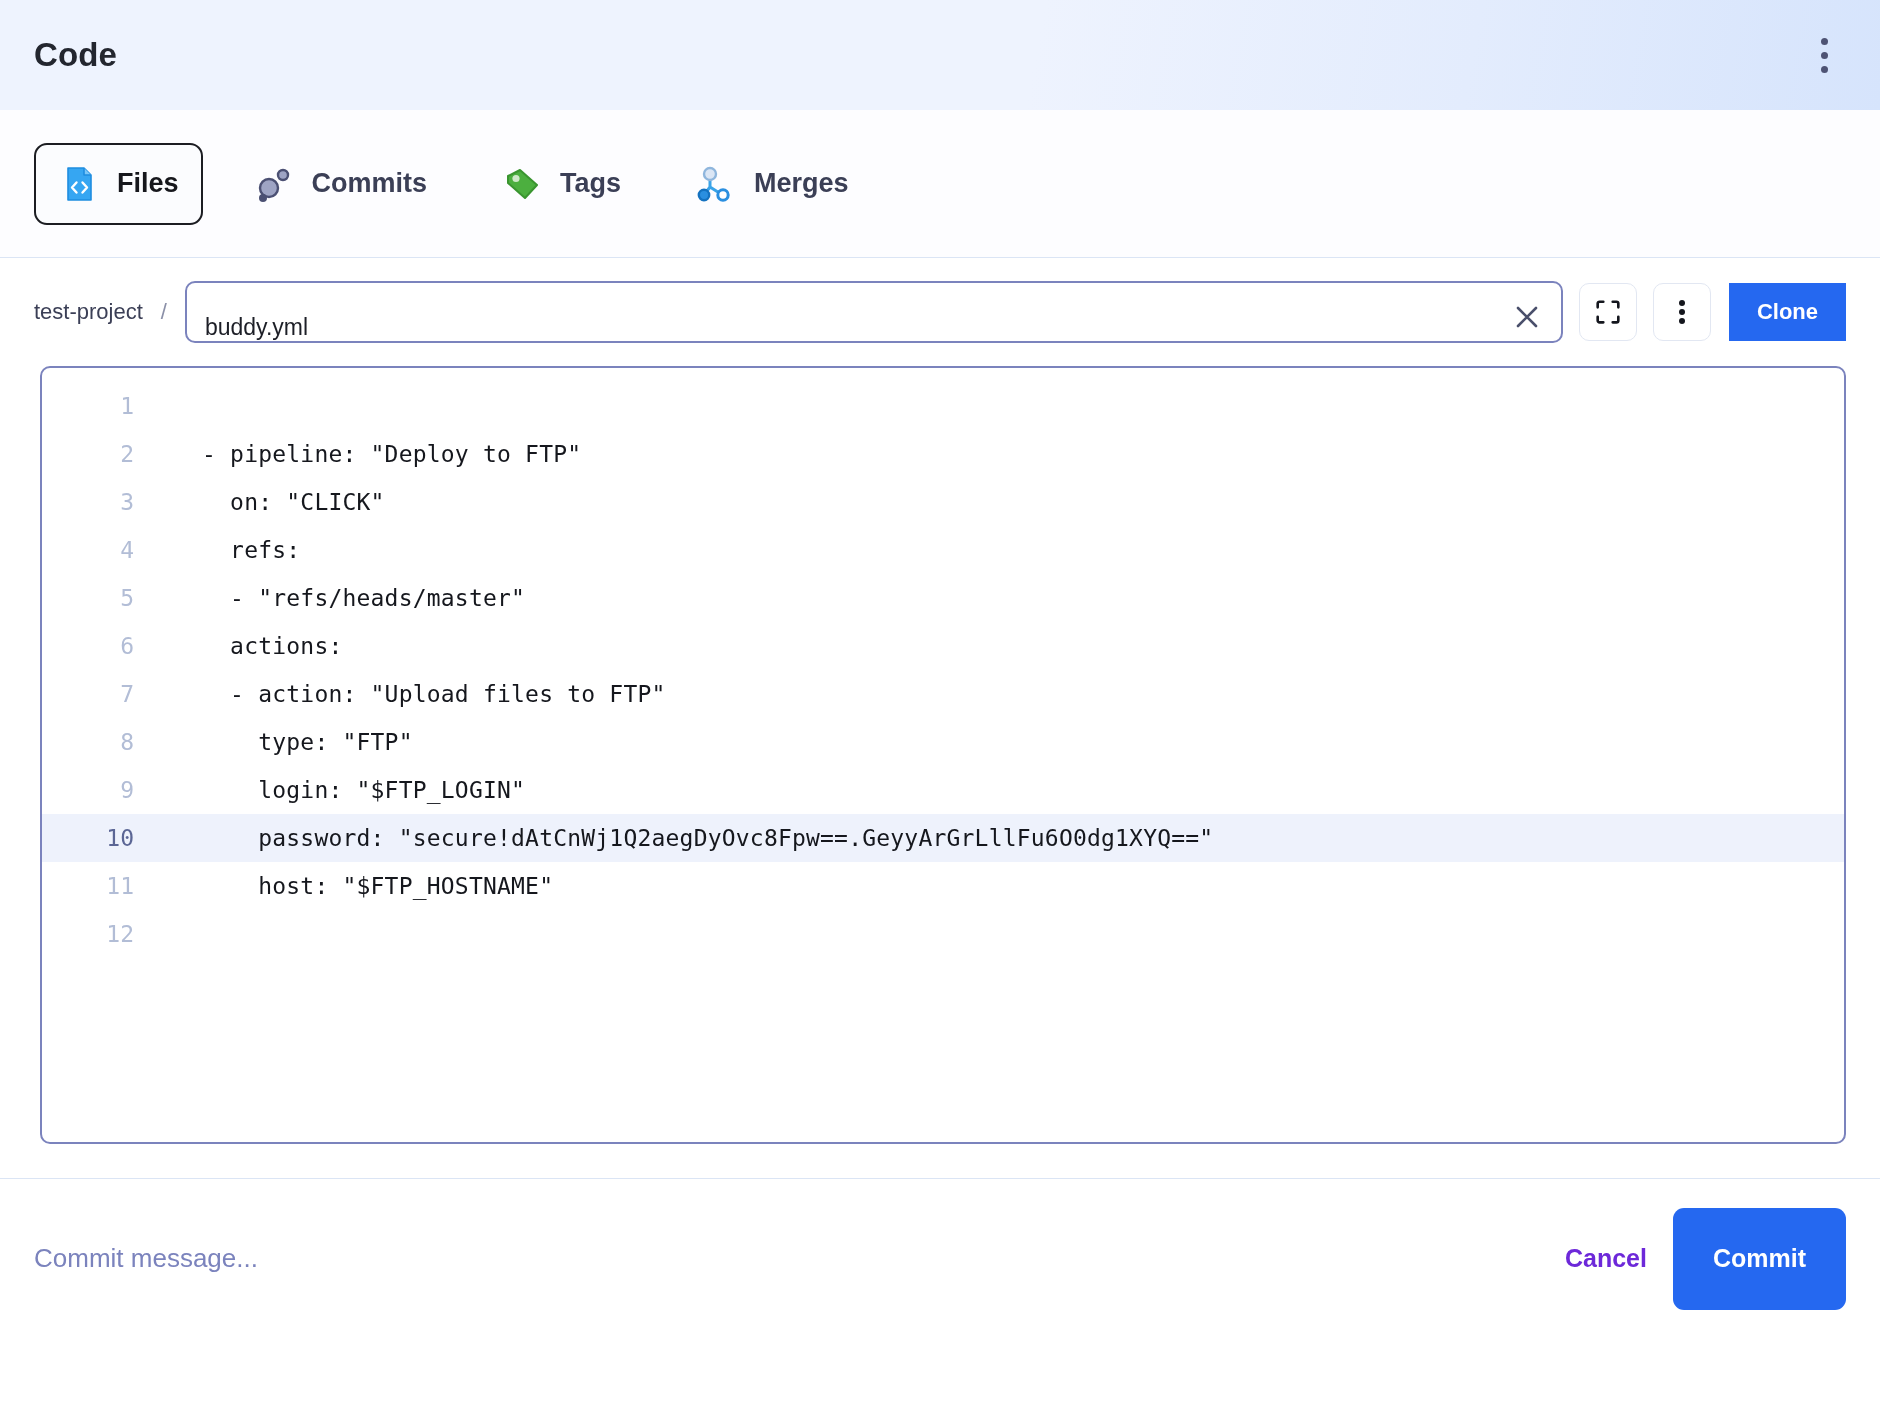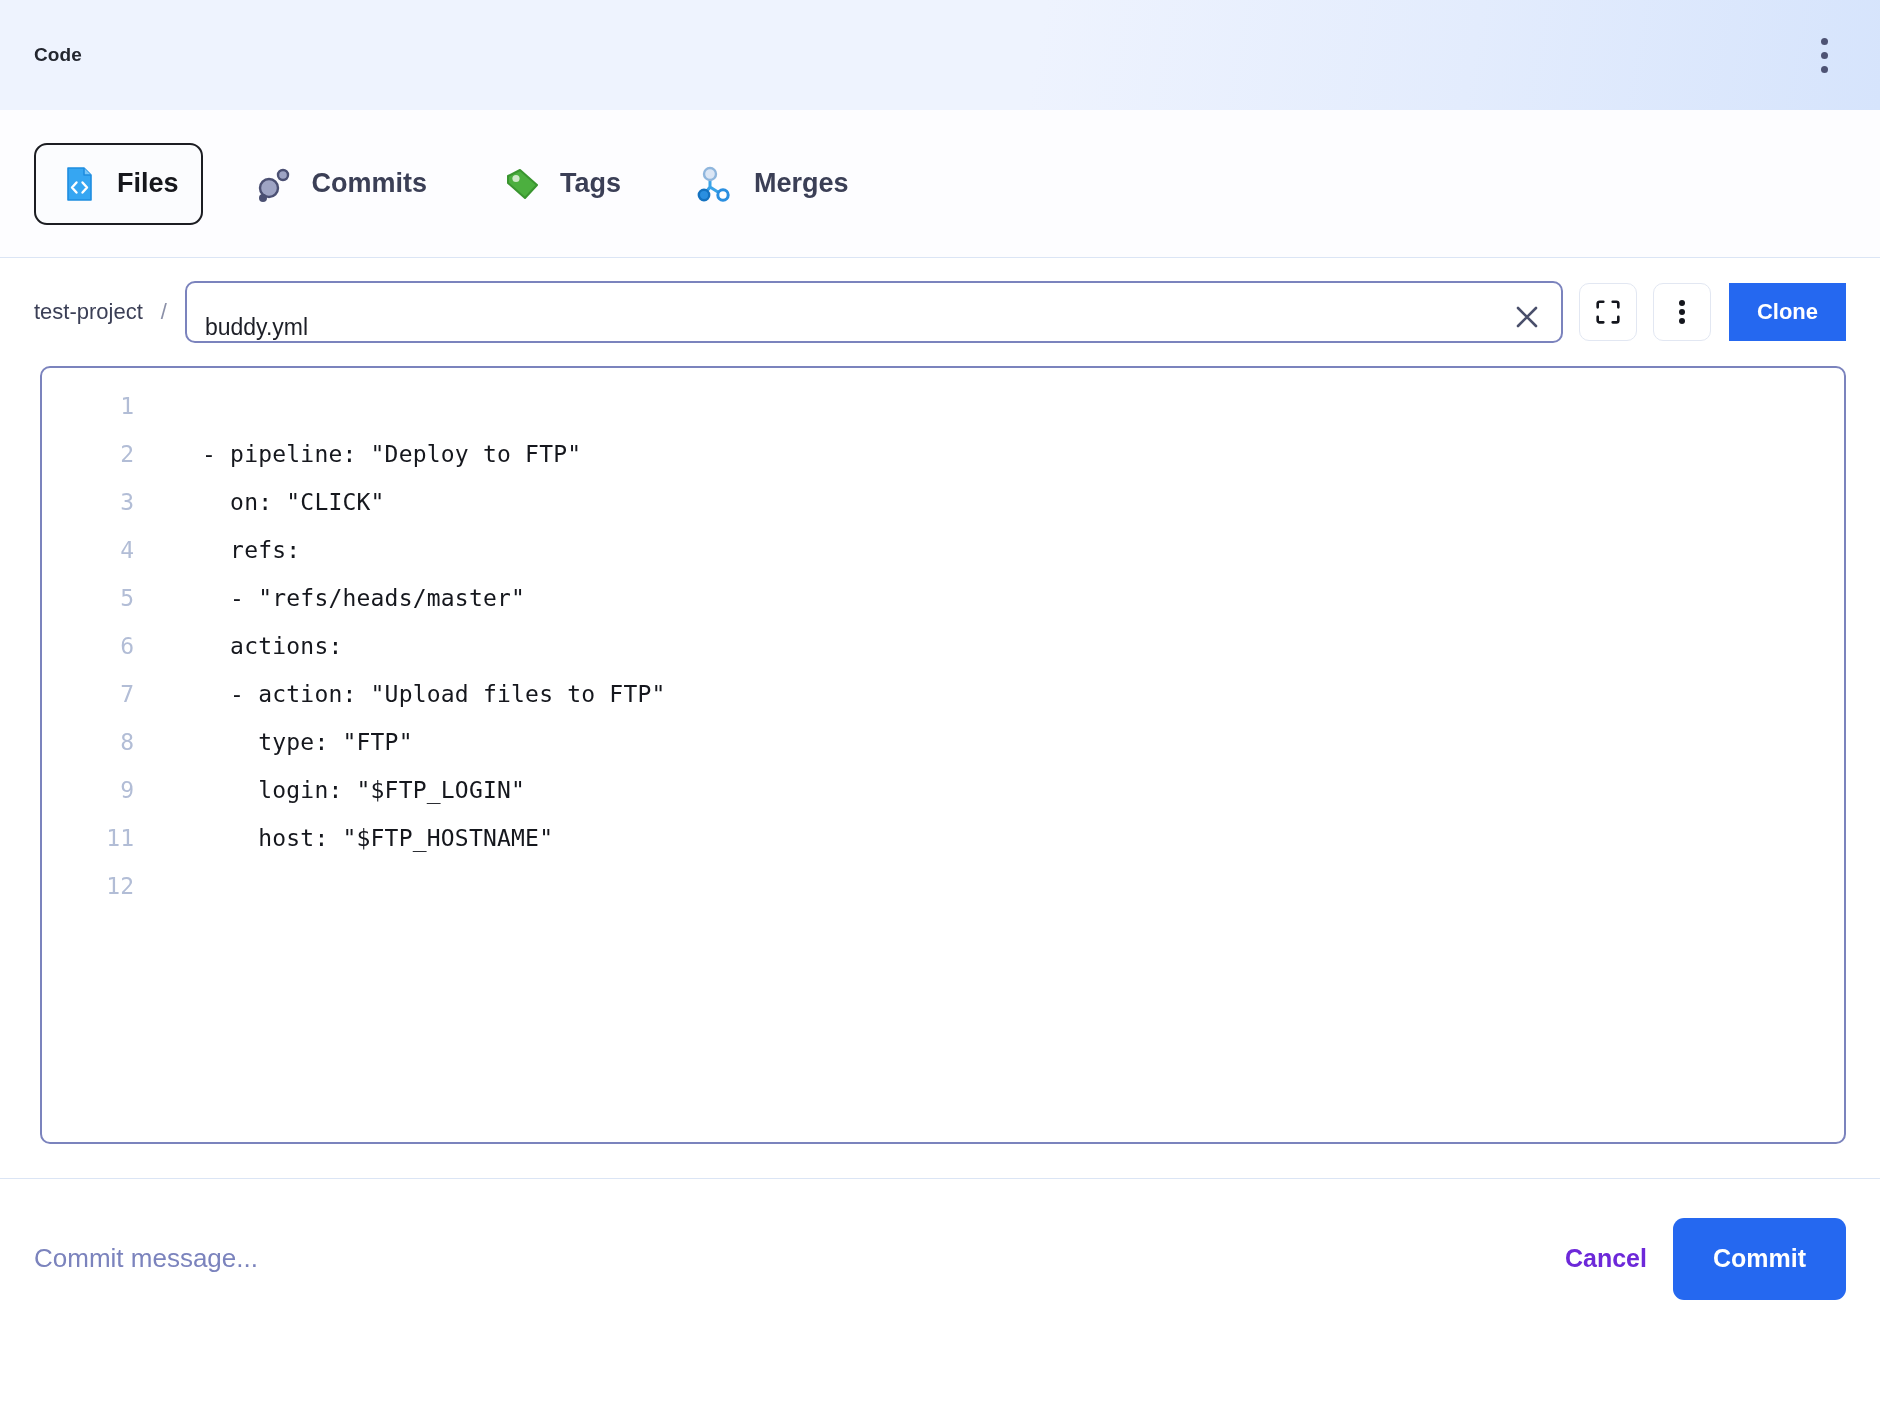--- a/index.html
+++ b/index.html
@@ -25,21 +25,21 @@
   .header {
     height: 110px;
     flex: 0 0 110px;
     background: linear-gradient(100deg, #eef3fe 0%, #eef3fe 55%, #e3ecfd 78%, #d6e4fc 100%);
     display: flex;
     align-items: center;
     padding: 0 34px 0 34px;
     position: relative;
   }
   .header-title {
-    font-size: 19px;
+    font-size: 33px;
     font-weight: bold;
     color: #23262f;
     letter-spacing: 0.1px;
   }
   .header-menu {
     margin-left: auto;
     width: 44px;
     height: 48px;
     display: flex;
     flex-direction: column;
@@ -241,21 +241,21 @@
     flex: 0 0 auto;
     text-align: center;
   }
   .commit-btn {
     background: #2568f0;
     color: #ffffff;
     border: none;
     border-radius: 11px;
     font-size: 25px;
     font-weight: bold;
-    height: 82px;
+    height: 102px;
     padding: 0 40px;
     cursor: pointer;
     font-family: "Liberation Sans", sans-serif;
     flex: 0 0 auto;
   }
   .bottom-strip { flex: 0 0 82px; background: #ffffff; }
 </style>
 </head>
 <body>
 
@@ -380,20 +380,24 @@
           <span class="code-txt">  - action: "Upload files to FTP"</span>
         </div>
         <div class="code-line">
           <span class="ln">8</span>
           <span class="code-txt">    type: "FTP"</span>
         </div>
         <div class="code-line">
           <span class="ln">9</span>
           <span class="code-txt">    login: "$FTP_LOGIN"</span>
         </div>
+        <div class="code-line highlight">
+          <span class="ln">10</span>
+          <span class="code-txt">    password: "secure!dAtCnWj1Q2aegDyOvc8Fpw==.GeyyArGrLllFu6O0dg1XYQ=="</span>
+        </div>
         <div class="code-line">
           <span class="ln">11</span>
           <span class="code-txt">    host: "$FTP_HOSTNAME"</span>
         </div>
         <div class="code-line">
           <span class="ln">12</span>
           <span class="code-txt"></span>
         </div>
       </div>
   </div>

